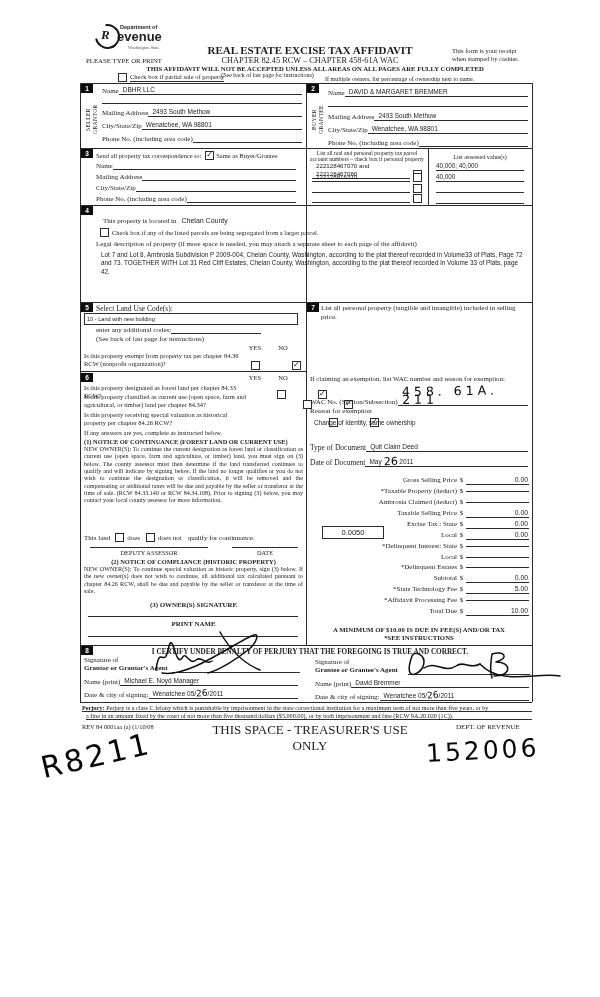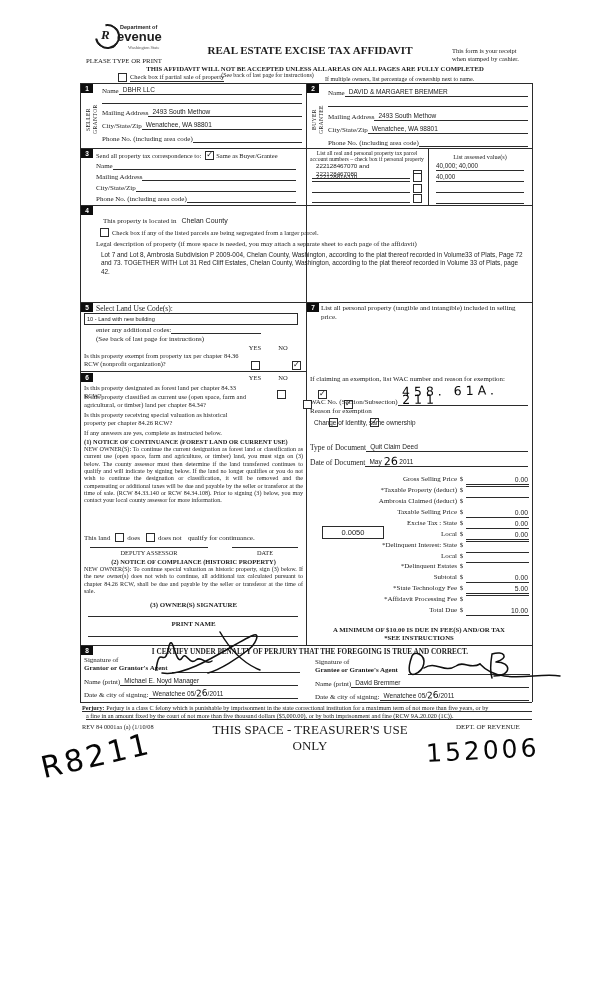--- a/index.html
+++ b/index.html
@@ -19,21 +19,21 @@
   .fill{flex:1;border-bottom:1px solid #2b2b2b;padding:0 2px 0 4px;min-height:8px;
         font-family:"Liberation Sans","DejaVu Sans",sans-serif;font-size:6.5px;line-height:8px;color:#222}
   .cb{display:inline-block;width:7px;height:7px;border:1px solid #2b2b2b;position:relative;
       background:#fff;flex:none;vertical-align:-1px}
   .cb.checked::after{content:"✓";position:absolute;left:0px;top:-2px;font-size:8px;color:#111;
       font-family:"DejaVu Sans",sans-serif}
   .sq{position:absolute;width:12px;height:9px;background:#0d0d0d;color:#fff;text-align:center;
       font:bold 6.5px/9px "Liberation Sans",sans-serif}
   .vert{position:absolute;transform:rotate(-90deg);transform-origin:0 0;font-size:5.6px;
         letter-spacing:.4px;white-space:nowrap;color:#222}
-  .mrow{position:absolute;display:flex;align-items:flex-start;left:310px;width:219px;height:10px}
+  .mrow{position:absolute;display:flex;align-items:center;left:310px;width:219px;height:10px}
   .mlab{width:147px;text-align:right;font-size:7px;line-height:9px}
   .mdollar{width:9px;text-align:center;font-size:7px;line-height:9px}
   .mfill{flex:1;border-bottom:1px solid #2b2b2b;text-align:right;padding:0 1px;
          font-family:"Liberation Sans","DejaVu Sans",sans-serif;font-size:6.8px;line-height:9px}
   .hw{font-family:"DejaVu Sans",sans-serif;color:#060606}
   .just{text-align:justify}
   .logoCircle{position:absolute;width:21px;height:21px;border:2.2px solid #1a1a1a;border-radius:50%;
       border-left-color:transparent;transform:rotate(35deg)}
   svg.sig{position:absolute;overflow:visible}
   svg.sig path{fill:none;stroke:#101010;stroke-width:1.5;stroke-linecap:round;stroke-linejoin:round}
@@ -45,20 +45,21 @@
 
   
   <div class="logoCircle" style="left:95px;top:24px"></div>
   <div class="a b" style="left:101px;top:27px;font-size:13px;font-style:italic">R</div>
   <div class="a" style="left:120px;top:24px;font:bold 5.5px 'Liberation Sans',sans-serif">Department of</div>
   <div class="a" style="left:117px;top:29px;font:bold 13px 'Liberation Sans',sans-serif">evenue</div>
   <div class="a" style="left:128px;top:45px;font-size:4.5px;color:#555">Washington State</div>
   <div class="a lbl" style="left:86px;top:57px;font-size:6.8px">PLEASE TYPE OR PRINT</div>
 
   <div class="a b c" style="left:155px;top:44px;width:310px;font-size:11px">REAL ESTATE EXCISE TAX AFFIDAVIT</div>
+  <div class="a c" style="left:155px;top:56px;width:310px;font-size:8.3px">CHAPTER 82.45 RCW – CHAPTER 458-61A WAC</div>
   <div class="a b c" style="left:95px;top:64.5px;width:440px;font-size:6.7px">THIS AFFIDAVIT WILL NOT BE ACCEPTED UNLESS ALL AREAS ON ALL PAGES ARE FULLY COMPLETED</div>
   <div class="a c" style="left:160px;top:71.5px;width:215px;font-size:6px">(See back of last page for instructions)</div>
 
   <div class="a" style="left:452px;top:47px;width:100px;font-size:6.5px;line-height:8px">
     <span>This form is your receipt</span><br>
     <span>when stamped by cashier.</span>
   </div>
 
   <div class="row" style="left:118px;top:73px">
     <span class="cb"></span>

